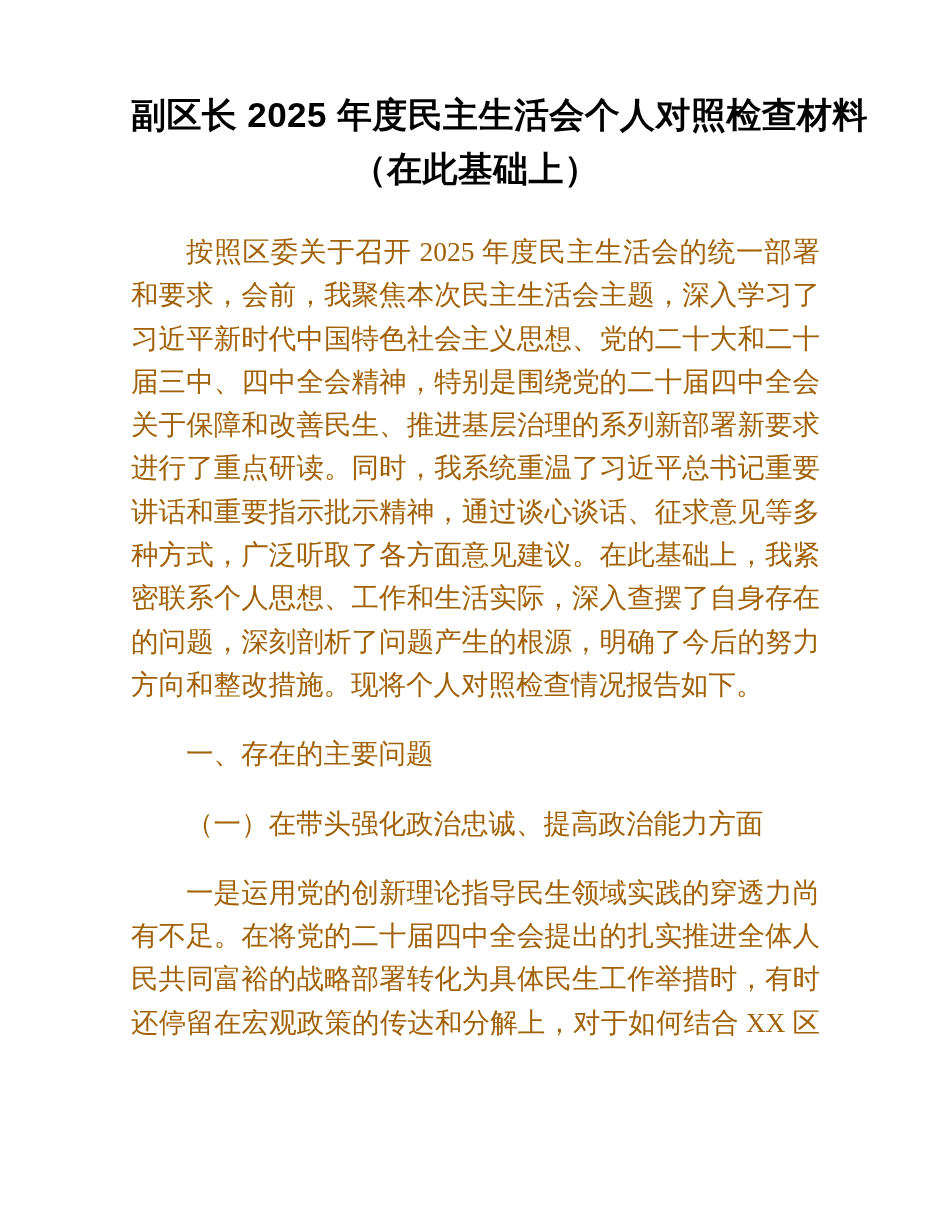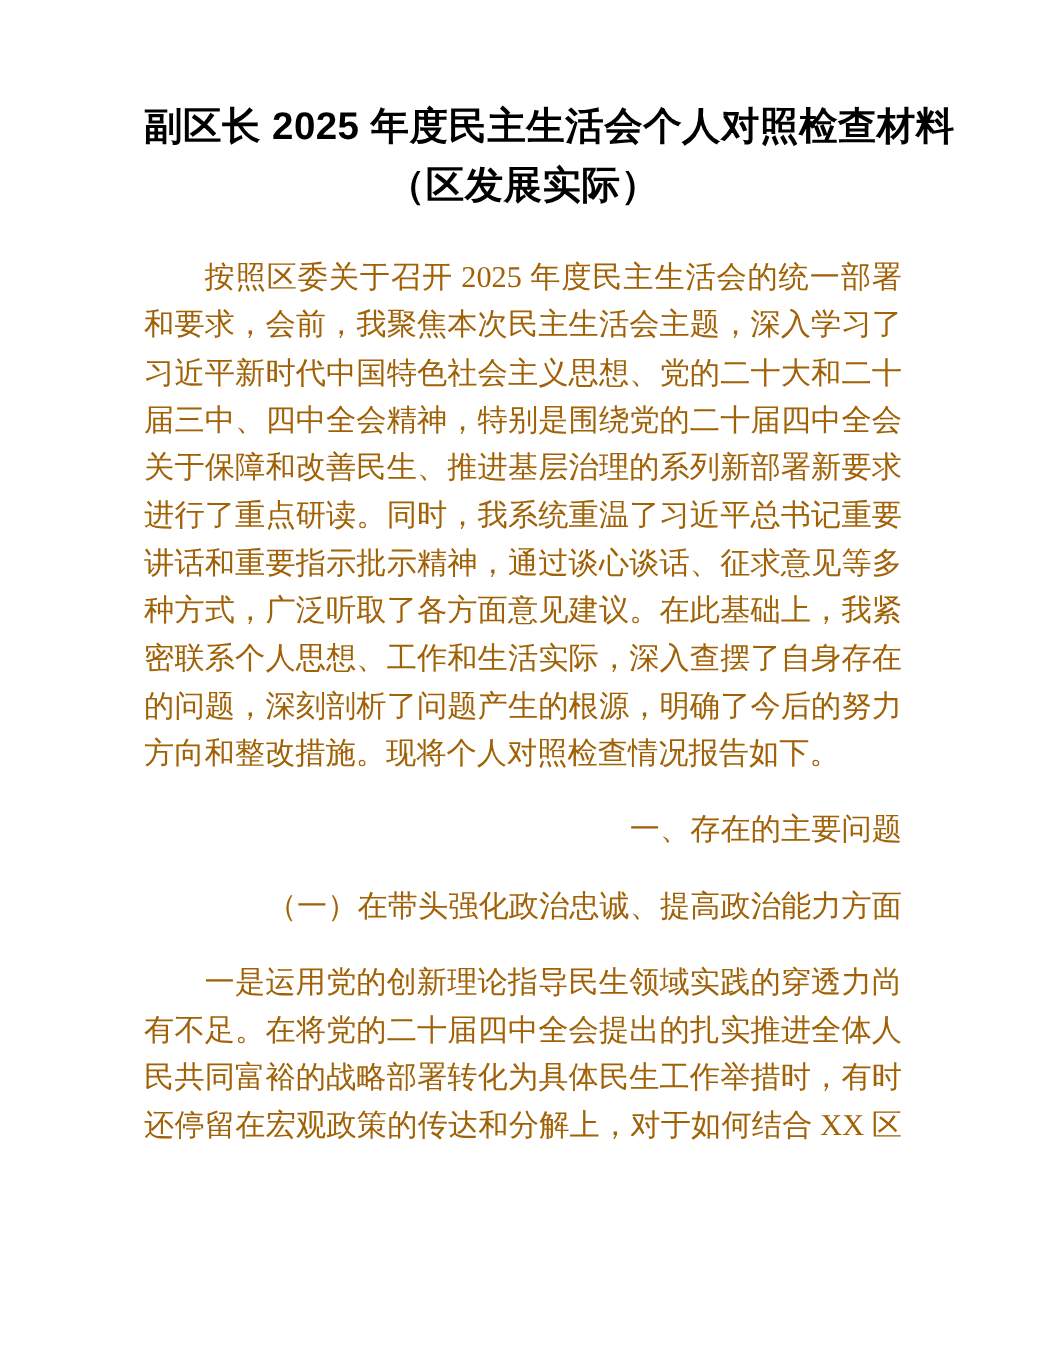--- a/index.html
+++ b/index.html
@@ -61,39 +61,39 @@
   .para.lead {
     margin-top: 34px;
   }
 
   .para.gap {
     margin-top: 26px;
   }
 
   .para.heading-num,
   .para.heading-sub {
-    text-align: right;
+    text-align: left;
   }
 
   
   .para.clipped {
     max-height: 180px;
     overflow: hidden;
   }
 </style>
 </head>
 <body>
 
 <div class="page">
 
   <div class="doc-body">
 
     <h1 class="doc-title">
       <span class="tline">副区长 2025 年度民主生活会个人对照检查材料</span>
-      <span class="tline">（区发展实际）</span>
+      <span class="tline">（在此基础上）</span>
     </h1>
 
     <p class="para lead">按照区委关于召开 2025 年度民主生活会的统一部署和要求，会前，我聚焦本次民主生活会主题，深入学习了习近平新时代中国特色社会主义思想、党的二十大和二十届三中、四中全会精神，特别是围绕党的二十届四中全会关于保障和改善民生、推进基层治理的系列新部署新要求进行了重点研读。同时，我系统重温了习近平总书记重要讲话和重要指示批示精神，通过谈心谈话、征求意见等多种方式，广泛听取了各方面意见建议。在此基础上，我紧密联系个人思想、工作和生活实际，深入查摆了自身存在的问题，深刻剖析了问题产生的根源，明确了今后的努力方向和整改措施。现将个人对照检查情况报告如下。</p>
 
     <p class="para gap heading-num">一、存在的主要问题</p>
 
     <p class="para gap heading-sub">（一）在带头强化政治忠诚、提高政治能力方面</p>
 
     <p class="para gap clipped">一是运用党的创新理论指导民生领域实践的穿透力尚有不足。在将党的二十届四中全会提出的扎实推进全体人民共同富裕的战略部署转化为具体民生工作举措时，有时还停留在宏观政策的传达和分解上，对于如何结合 XX 区发展实际，创造性地构建更加普惠性、基础性、兜底性的民生保障体系，使其既体现中央精神又富有 XX 特色，思考的深度和谋划的精度还有</p>
 

